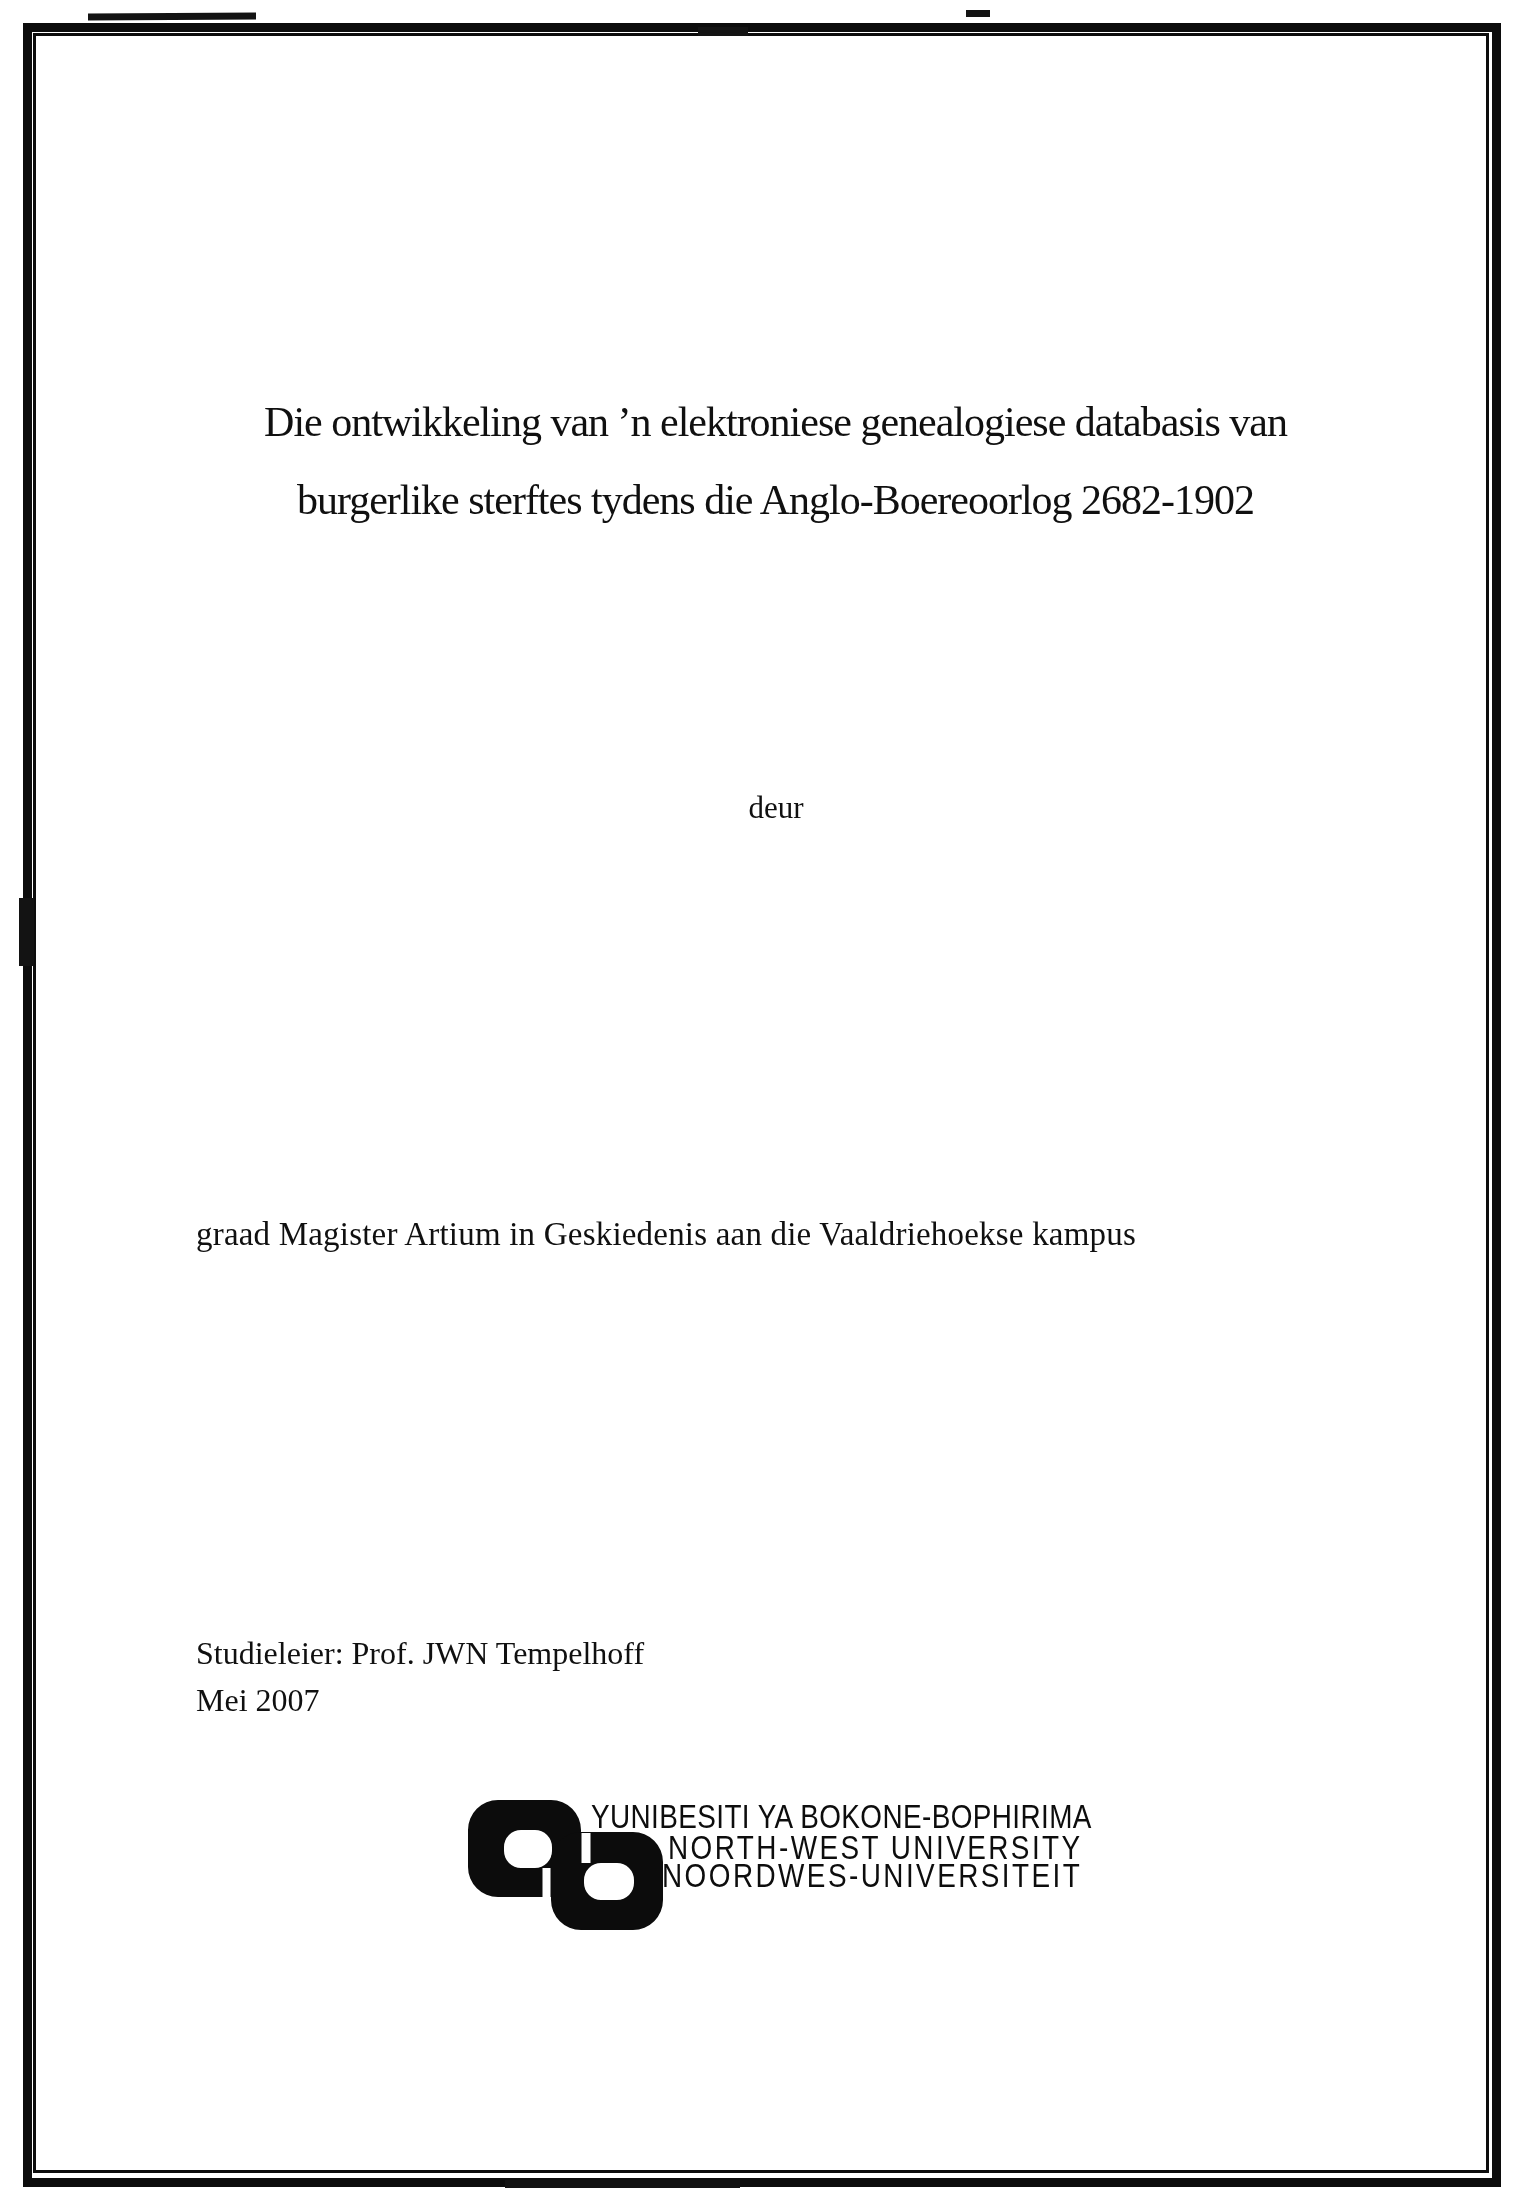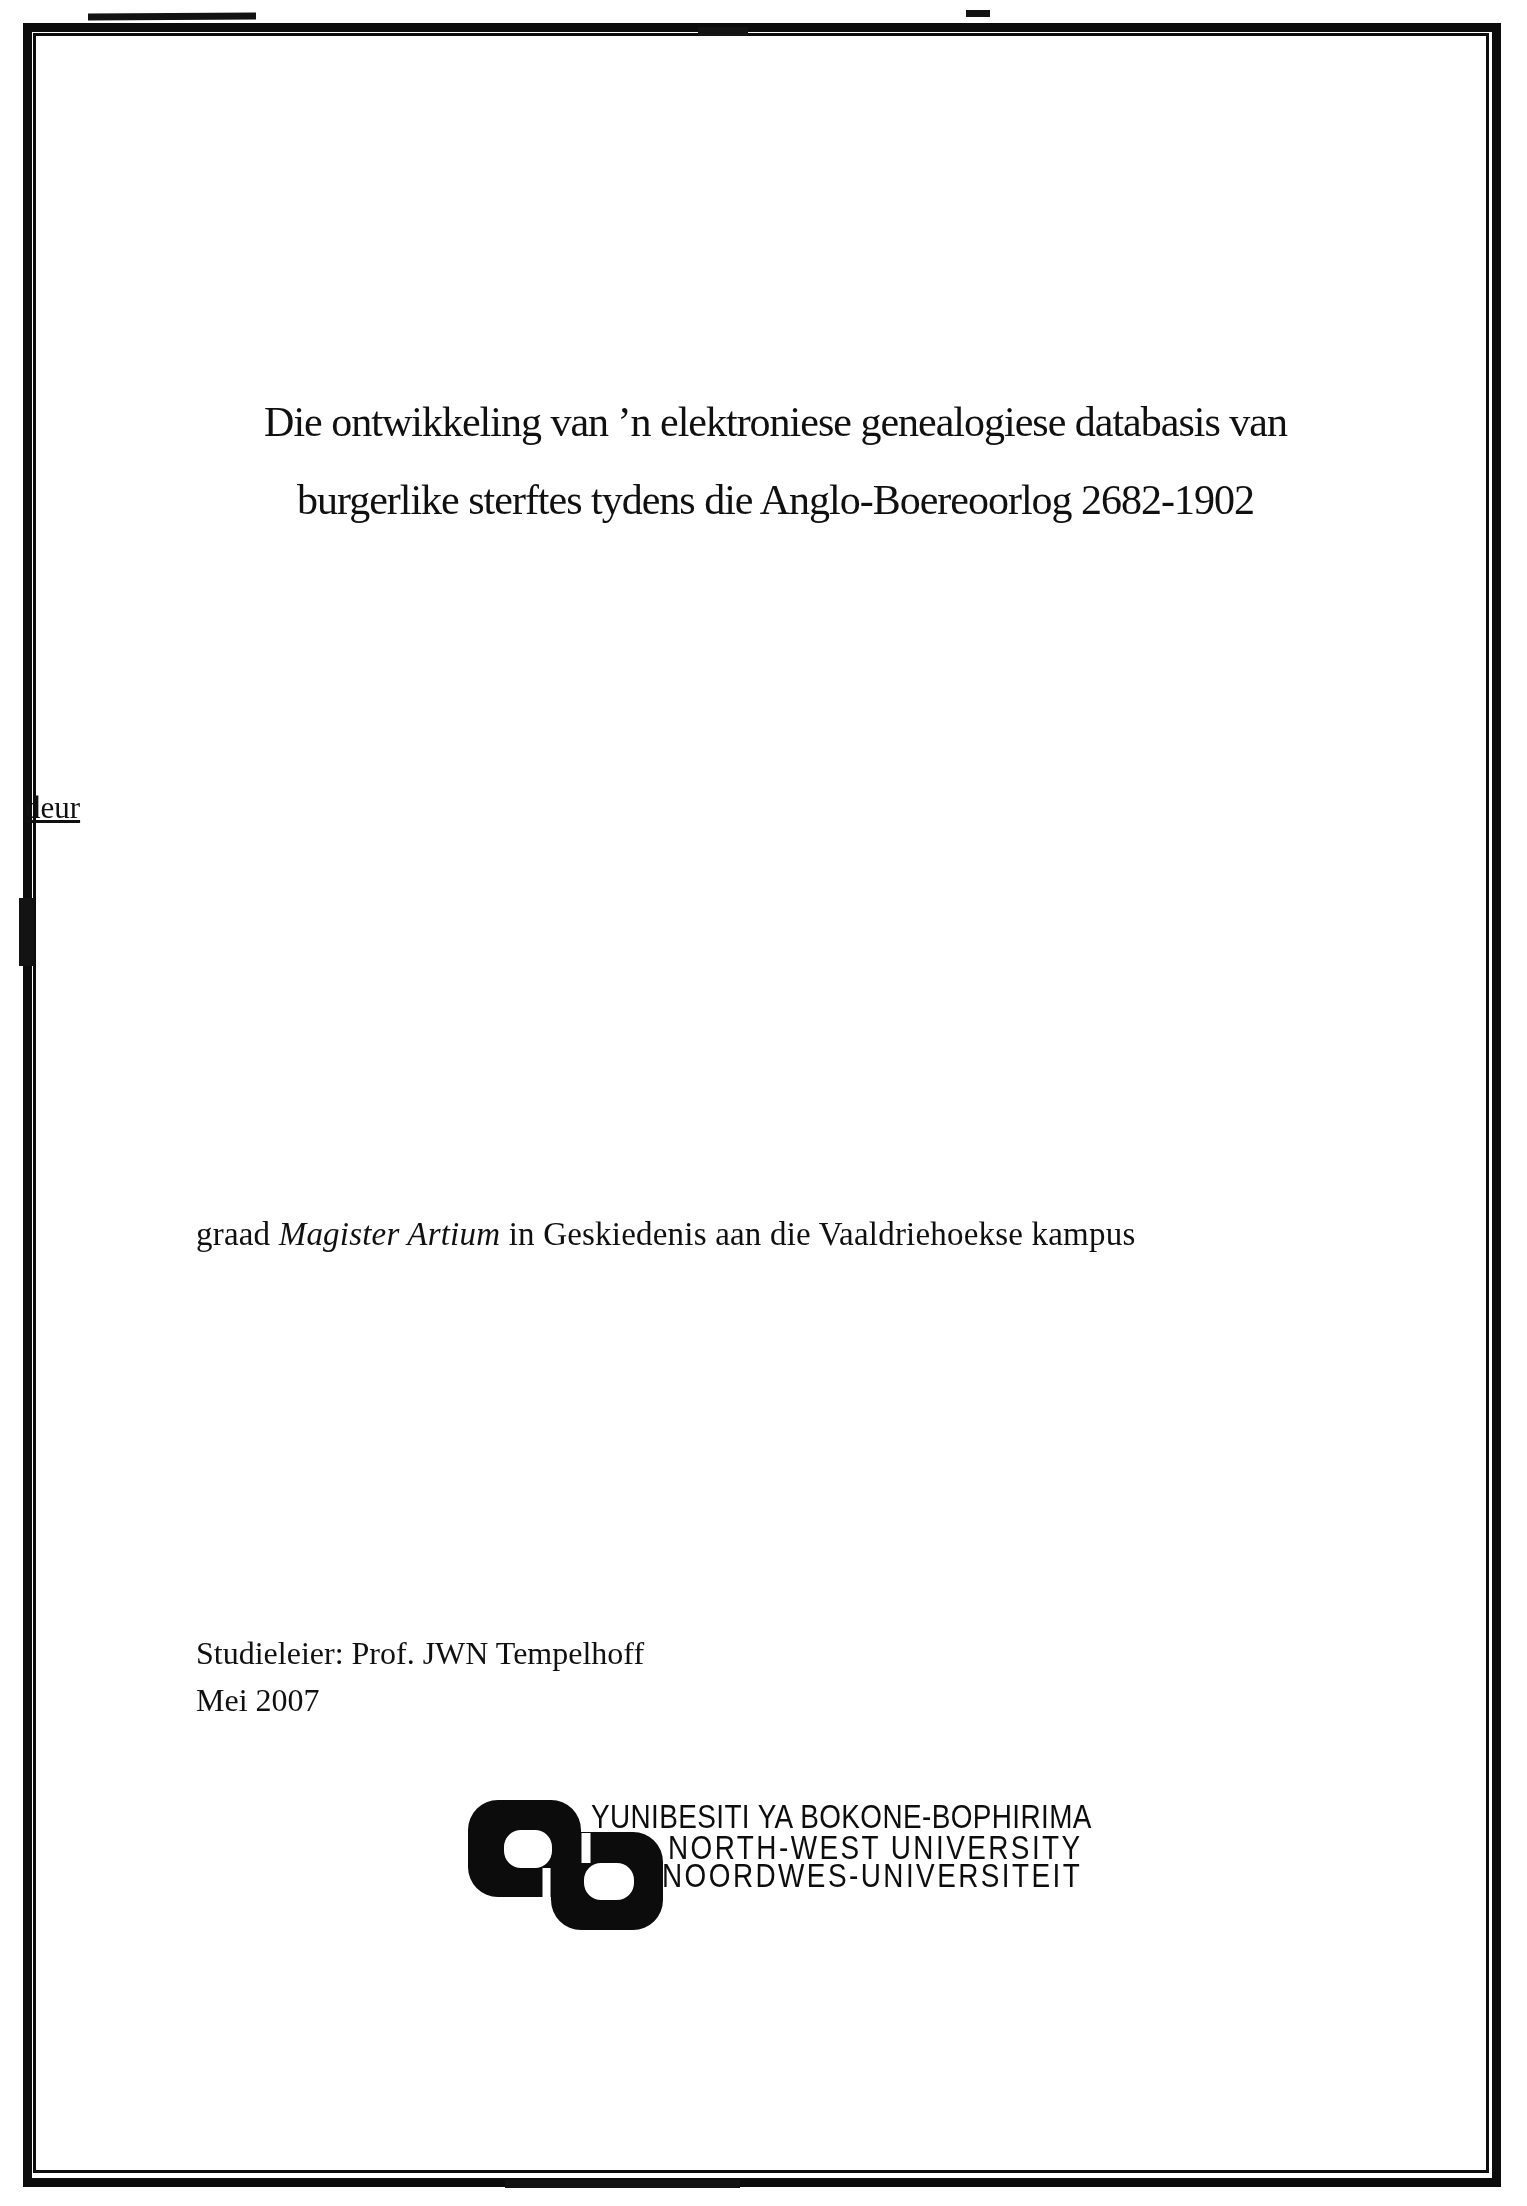--- a/index.html
+++ b/index.html
@@ -36,43 +36,43 @@
     padding-left: 24px;
     text-align: center;
     font-size: 42px;
     letter-spacing: -1px;
     line-height: 78px;
     white-space: nowrap;
   }
   .byline {
     position: absolute; left: 0; right: 0; top: 790px;
     padding-left: 25px;
+    text-align: center;
     font-size: 31px;
-    text-decoration: underline;
   }
   .author {
     position: absolute; left: 0; right: 0; top: 950px;
     padding-left: 30px;
     text-align: center;
     font-size: 37px;
     letter-spacing: -0.2px;
     white-space: nowrap;
   }
   .statement {
     position: absolute; left: 196px; top: 1213px;
     width: 1135px;
     font-size: 33px;
     letter-spacing: 0.2px;
     line-height: 43px;
   }
   .statement .justified {
     text-align: justify;
     text-align-last: justify;
   }
-  .statement .ital { font-style: italic; }
+  .statement .ital { }
   .supervisor-block {
     position: absolute; left: 196px; top: 1630px;
     font-size: 32px;
     line-height: 47px;
   }
   .logo {
     position: absolute; left: 0; top: 0;
   }
   .logo-mark {
     position: absolute; left: 467px; top: 1799px;

